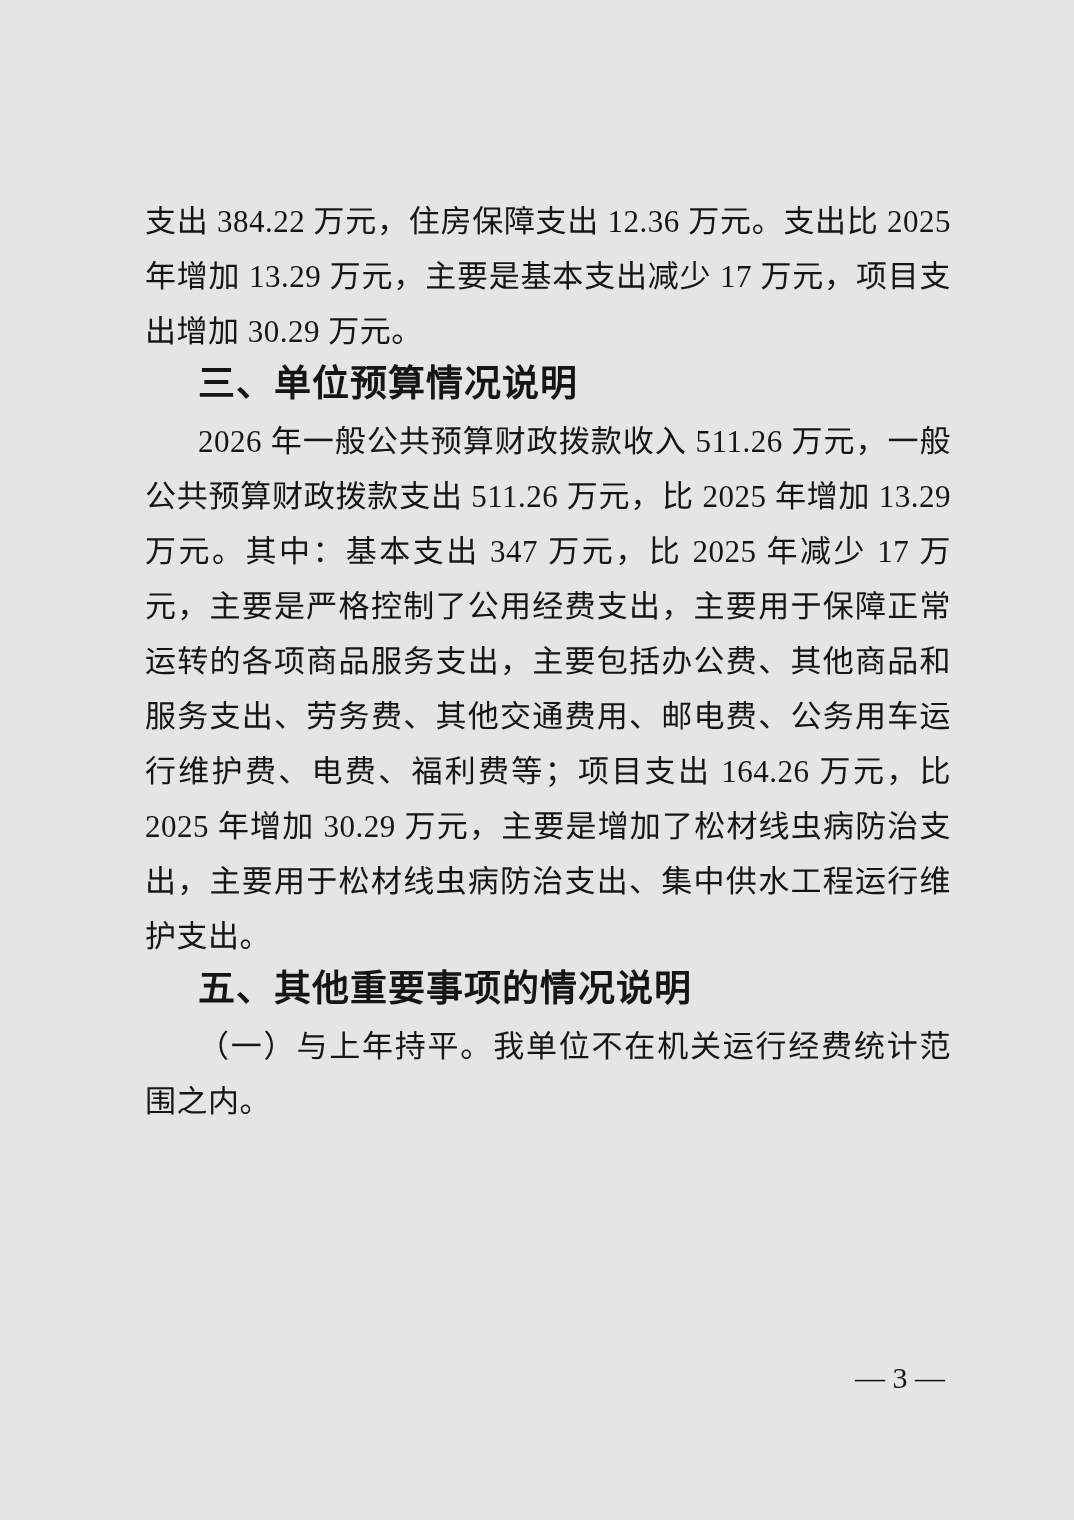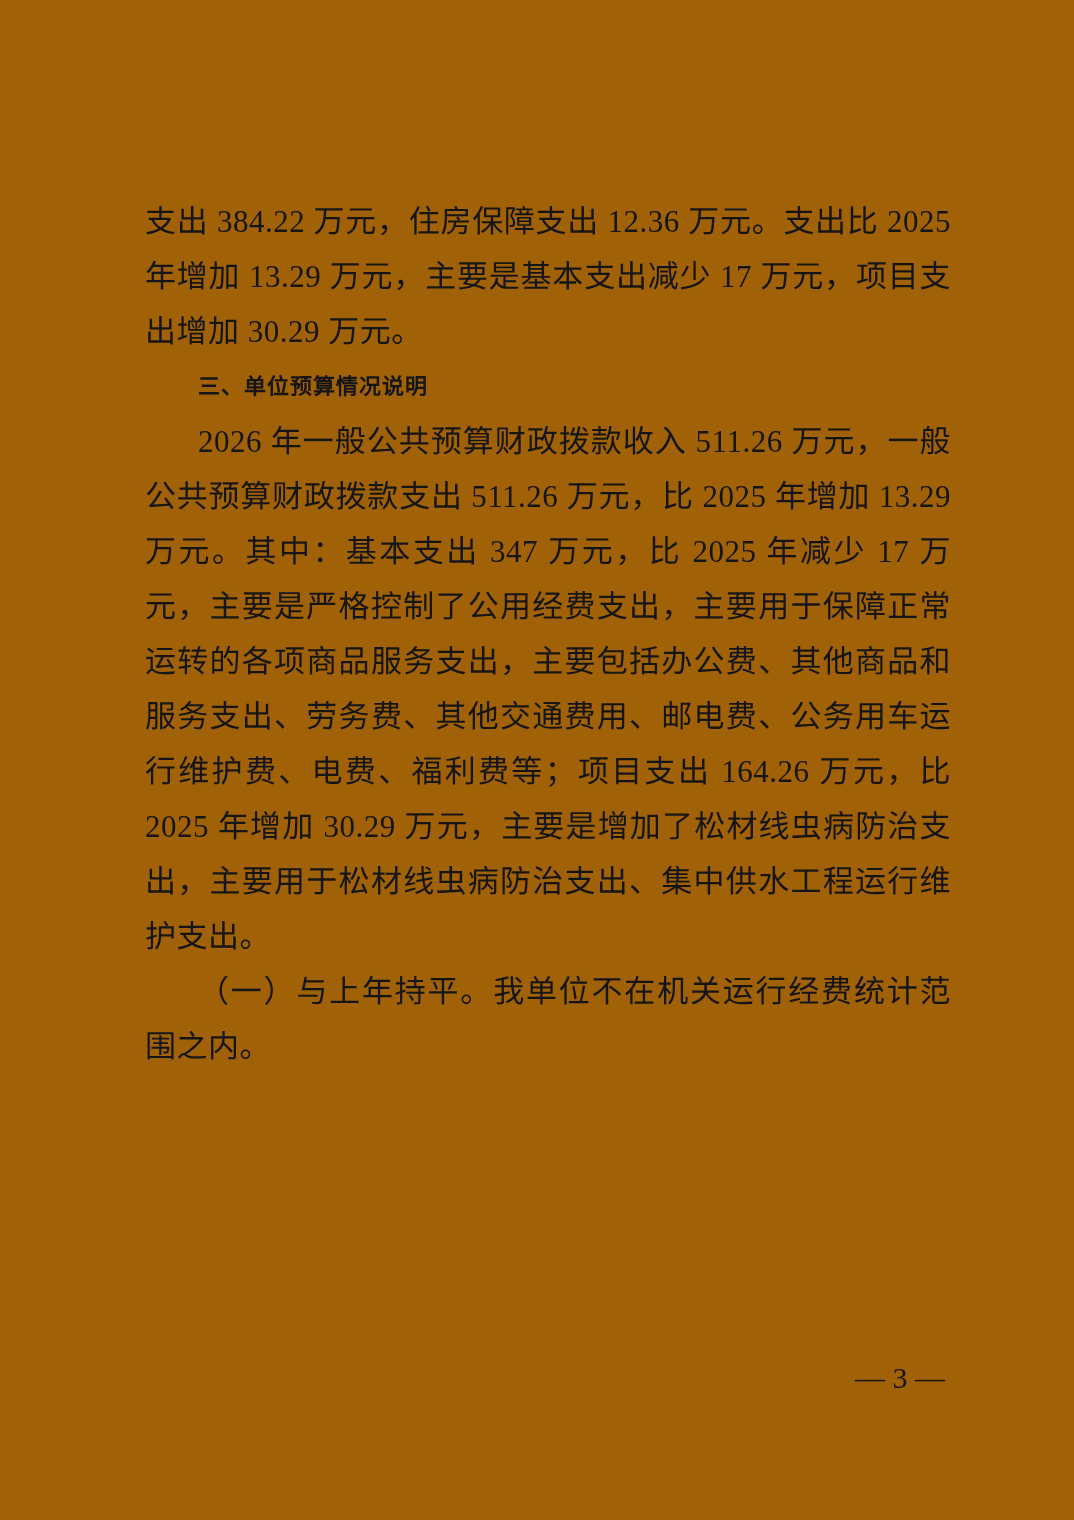--- a/index.html
+++ b/index.html
@@ -5,21 +5,21 @@
   * { box-sizing: border-box; }
   html, body {
     margin: 0;
     padding: 0;
     background: #ffffff;
   }
   .page {
     position: relative;
     width: 1074px;
     height: 1520px;
-    background: #a16207;
+    background: #e5e5e5;
     overflow: hidden;
     color: #151515;
     font-family: "Liberation Serif", "DejaVu Serif", serif;
   }
   .content {
     position: absolute;
     left: 145px;
     top: 194px;
     width: 806px;
   }
@@ -31,25 +31,25 @@
     text-justify: inter-ideograph;
     text-indent: 53px;
     font-family: "Liberation Serif", "DejaVu Serif", serif;
     letter-spacing: 0.5px;
   }
   p.continuation {
     text-indent: 0;
   }
   h2.section-heading {
     margin: 0;
-    font-size: 22px;
+    font-size: 37px;
     line-height: 55px;
     text-indent: 53px;
     font-weight: 700;
-    font-family: Liberation Sans, sans-serif;
+    font-family: Liberation Mono, monospace;
     letter-spacing: 1px;
     text-align: left;
   }
   .page-number {
     position: absolute;
     top: 1356px;
     right: 129px;
     font-size: 30px;
     line-height: 44px;
     font-family: "Liberation Serif", "DejaVu Serif", serif;
@@ -65,19 +65,20 @@
 
     <p class="body-text continuation">支出 384.22 万元，住房保障支出 12.36 万元。支出比 2025 年增加 13.29 万元，主要是基本支出减少 17 万元，项目支出增加 30.29 万元。</p>
 
     <h2 class="section-heading">三、单位预算情况说明</h2>
 
     <p class="body-text">2026 年一般公共预算财政拨款收入 511.26 万元，一般公共预算财政拨款支出 511.26 万元，比 2025 年增加 13.29 万元。其中：基本支出 347 万元，比 2025 年减少 17 万元，主要是严格控制了公用经费支出，主要用于保障正常运转的各项商品服务支出，主要包括办公费、其他商品和服务支出、劳务费、其他交通费用、邮电费、公务用车运行维护费、电费、福利费等；项目支出 164.26 万元，比 2025 年增加 30.29 万元，主要是增加了松材线虫病防治支出，主要用于松材线虫病防治支出、集中供水工程运行维护支出。</p>
 
 
 
 
+    <h2 class="section-heading">五、其他重要事项的情况说明</h2>
 
     <p class="body-text">（一）与上年持平。我单位不在机关运行经费统计范围之内。</p>
 
   </div>
 
   <div class="page-number">— 3 —</div>
 </div>
 
 </body></html>

